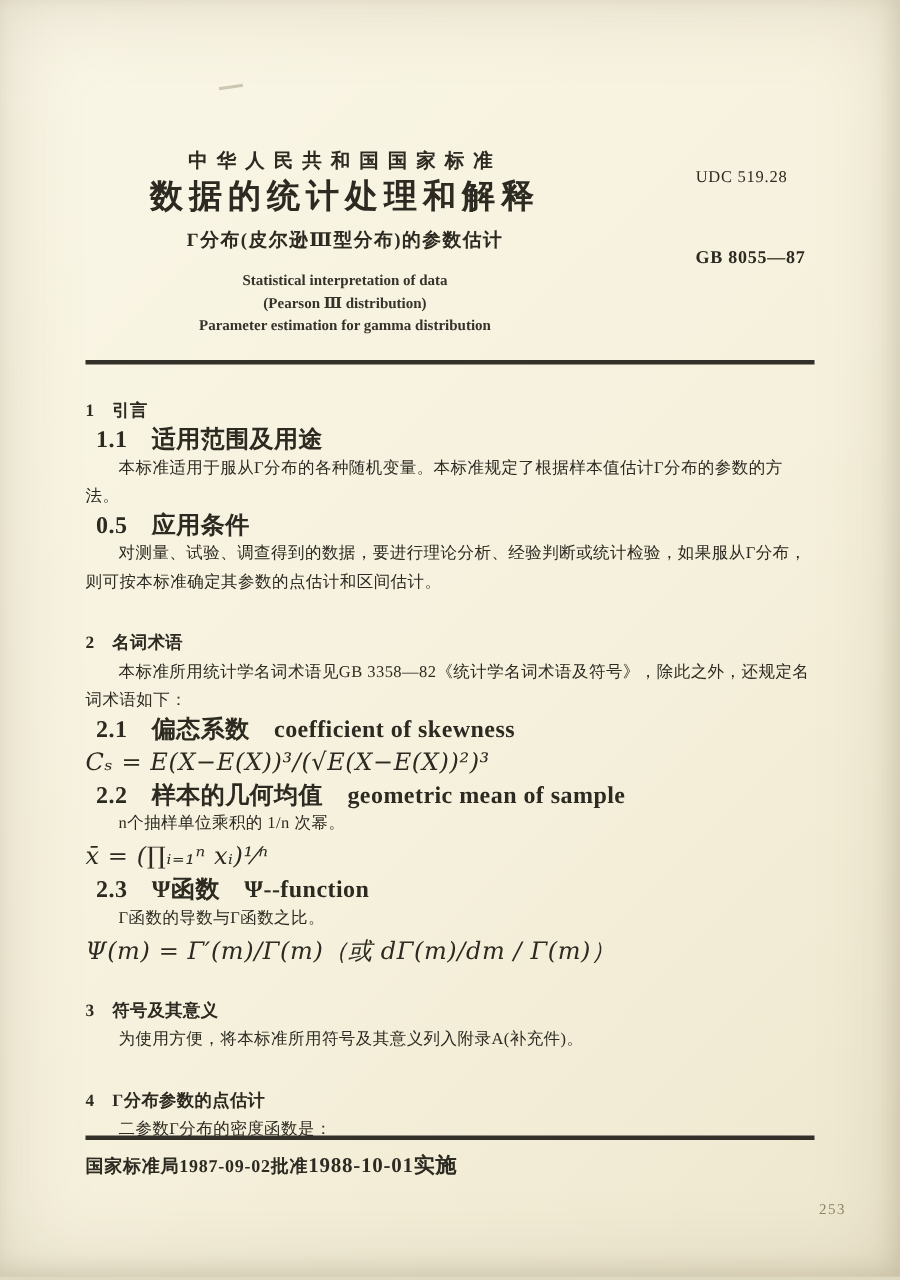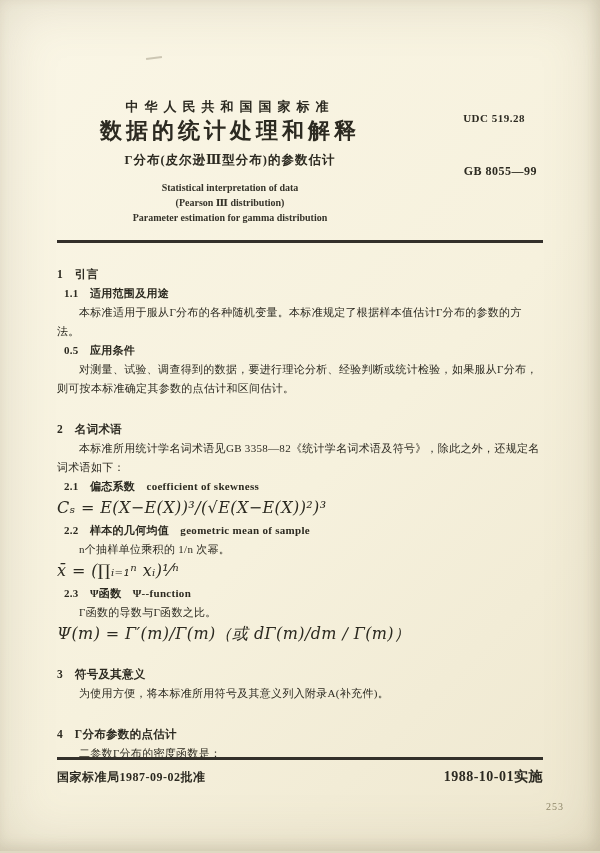--- a/index.html
+++ b/index.html
@@ -17,40 +17,40 @@
   }
   .content { position:relative; height:100%; padding:98px 57px 0 57px; }
 
   
   .header { position:relative; }
   .header-main { width:346px; text-align:center; }
   .org-line { font-size:13px; font-weight:700; letter-spacing:6px; white-space:nowrap; }
   .title-cn-1 { font-size:22px; font-weight:700; letter-spacing:4px; white-space:nowrap; }
   .title-cn-2 { margin-top:6px; font-size:12.5px; font-weight:700; letter-spacing:1px; white-space:nowrap; }
   .title-en { margin-top:11px; font-size:10px; font-weight:700; line-height:15px; color:#35332a; }
-  .udc { position:absolute; top:14px; right:18px; font-size:11px; font-weight:700; letter-spacing:.5px; }
+  .udc { position:absolute; top:14px; right:18px; font-size:11px; font-weight:400; letter-spacing:.5px; }
   .gb  { position:absolute; top:66px; right:6px;  font-size:12px; font-weight:700; letter-spacing:.5px; }
 
   .rule-top { margin-top:15px; height:3px; background:#33302a; }
 
   
   .body { margin-top:17px; font-size:11px; line-height:19px; letter-spacing:.3px; }
   .h1 { font-weight:700; font-size:11.5px; margin-top:22px; }
-  .h2 { font-weight:700; font-size:11px; margin-left:7px; }
+  .h2 { font-weight:700; font-size:16px; margin-left:7px; }
   .para { text-indent:22px; }
   .formula {
     font-style:italic;
     font-family:"DejaVu Serif","Liberation Serif",serif;
     font-size:16px; margin:2px 0 4px 0; letter-spacing:.4px;
   }
 
   
   .footer { position:absolute; left:57px; right:57px; top:757px; }
   .footer-rule { height:3px; background:#33302a; }
-  .footer-row { display:flex; justify-content:space-between; align-items:baseline; padding-top:8px; }
+  .footer-row { display:flex; align-items:baseline; padding-top:8px; }
   .approved { font-size:12px; font-weight:700; letter-spacing:.5px; }
   .implemented { font-size:14px; font-weight:700; letter-spacing:.5px; }
   .page-number { position:absolute; right:36px; top:801px; font-size:10px; color:#8d8567; letter-spacing:1px; }
 
   .artifact { position:absolute; left:146px; top:57px; width:16px; height:2px;
               background:rgba(120,112,88,.35); transform:rotate(-8deg); }
 </style>
 </head>
 <body>
 
@@ -64,21 +64,21 @@
         <div class="org-line">中华人民共和国国家标准</div>
         <div class="title-cn-1">数据的统计处理和解释</div>
         <div class="title-cn-2">Γ分布(皮尔逊Ⅲ型分布)的参数估计</div>
         <div class="title-en">
           <div>Statistical interpretation of data</div>
           <div>(Pearson Ⅲ distribution)</div>
           <div>Parameter estimation for gamma distribution</div>
         </div>
       </div>
       <div class="udc">UDC 519.28</div>
-      <div class="gb">GB 8055—99</div>
+      <div class="gb">GB 8055—87</div>
     </div>
 
     <div class="rule-top"></div>
 
     <div class="body">
       <div class="h1">1　引言</div>
       <div class="h2">1.1　适用范围及用途</div>
       <p class="para">本标准适用于服从Γ分布的各种随机变量。本标准规定了根据样本值估计Γ分布的参数的方法。</p>
       <div class="h2">0.5　应用条件</div>
       <p class="para">对测量、试验、调查得到的数据，要进行理论分析、经验判断或统计检验，如果服从Γ分布，则可按本标准确定其参数的点估计和区间估计。</p>

